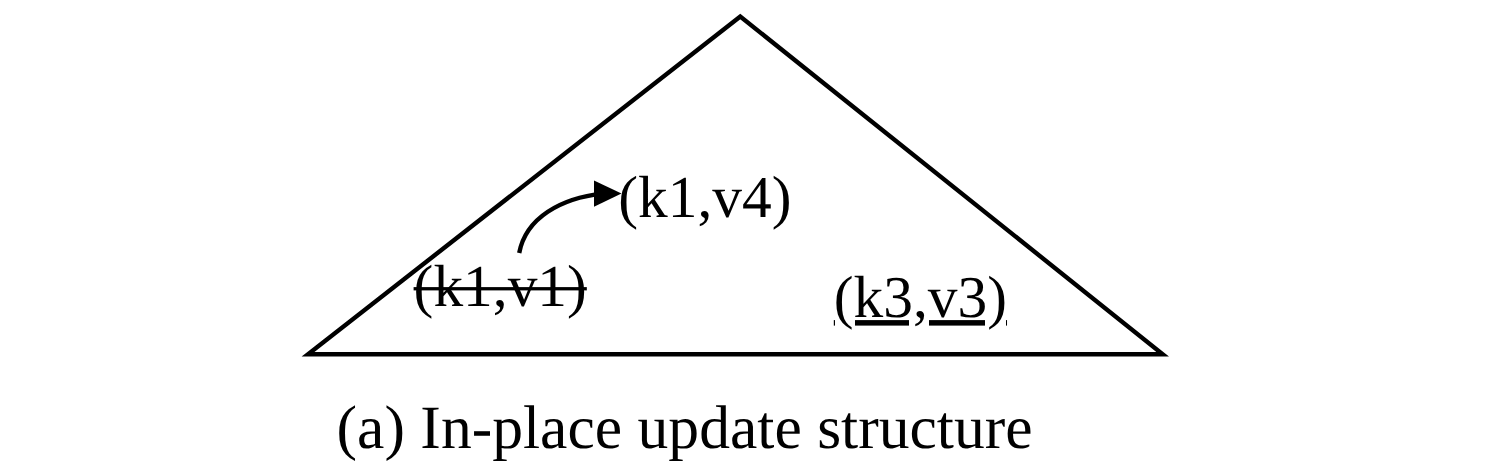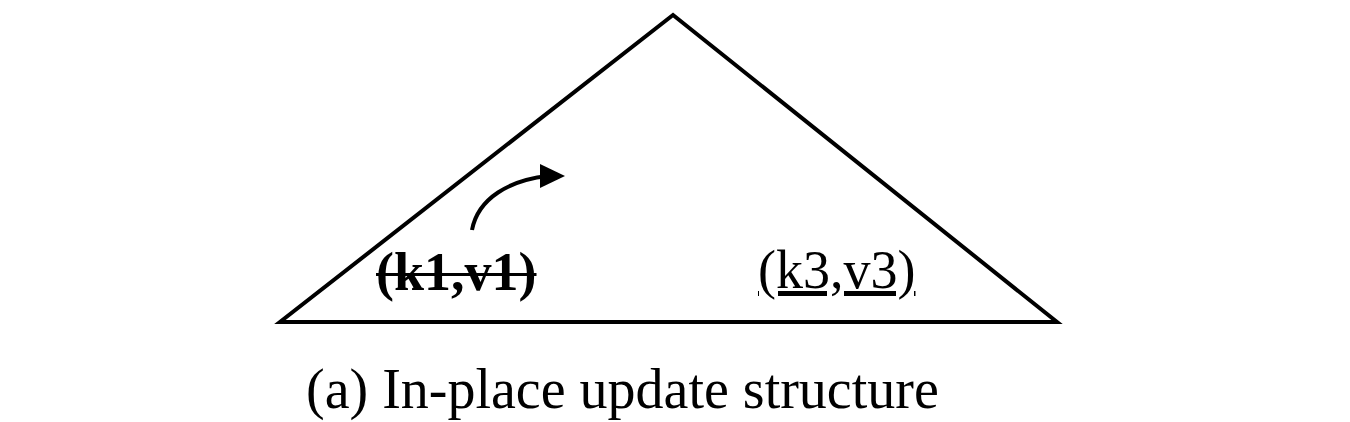--- a/index.html
+++ b/index.html
@@ -25,18 +25,19 @@
     <defs>
       <marker id="arrowhead" markerWidth="10" markerHeight="10" refX="6" refY="5" orient="auto" markerUnits="strokeWidth">
         <path d="M0,0 L10,5 L0,10 Z" fill="#000"></path>
       </marker>
     </defs>
     <polygon points="673,15 280,322 1057,322" fill="none" stroke="#000" stroke-width="4" stroke-linejoin="miter"></polygon>
     <path d="M472,230 C478,198 510,180 548,176" fill="none" stroke="#000" stroke-width="4"></path>
     <polygon points="540,164 565,176 540,188" fill="#000"></polygon>
   </svg>
 
+  <span class="lbl kv" style="left:562px; top:152px;">(k1,v4)</span>
 
-  <span class="lbl kv struck" style="left:376px; top:245px;font-weight:bold;">(k1,v1)</span>
+  <span class="lbl kv struck" style="left:376px; top:233px;">(k1,v1)</span>
   <span class="lbl kv" style="left:758px; top:243px;text-decoration:underline;">(k3,v3)</span>
 
   <span class="lbl caption" style="left:306px; top:349px;">(a) In-place update structure</span>
 </div>
 
 </body></html>

